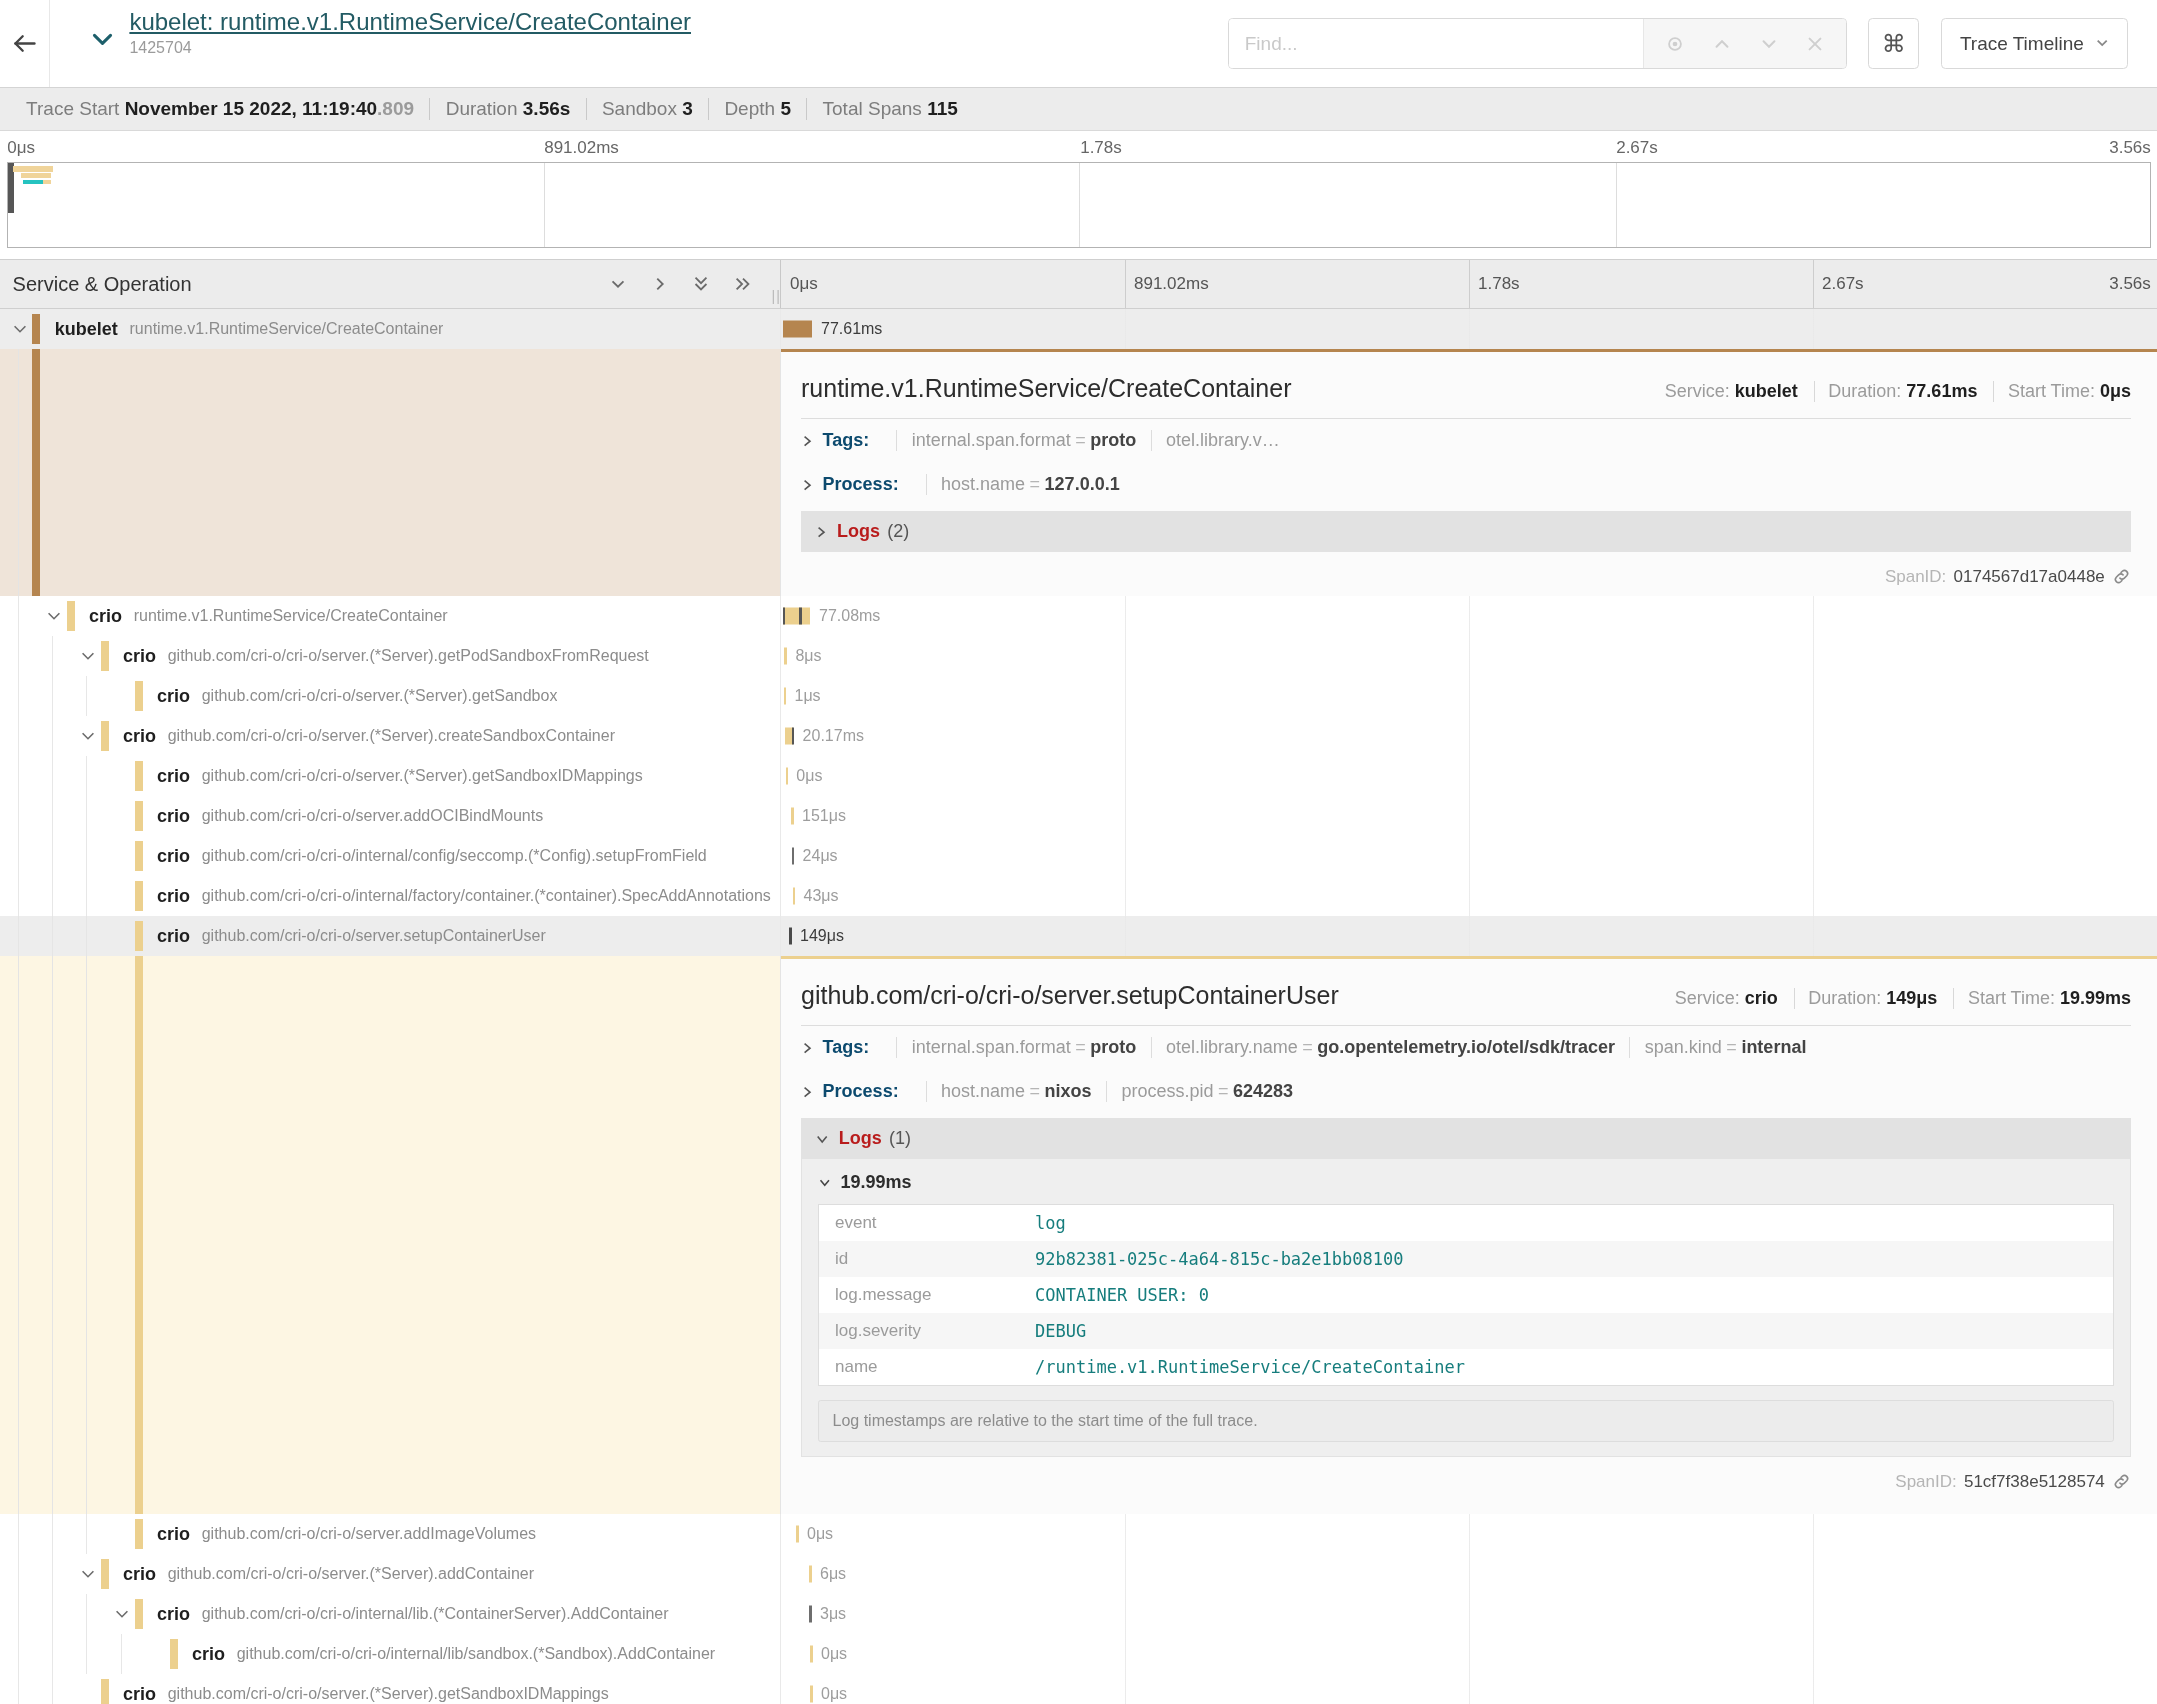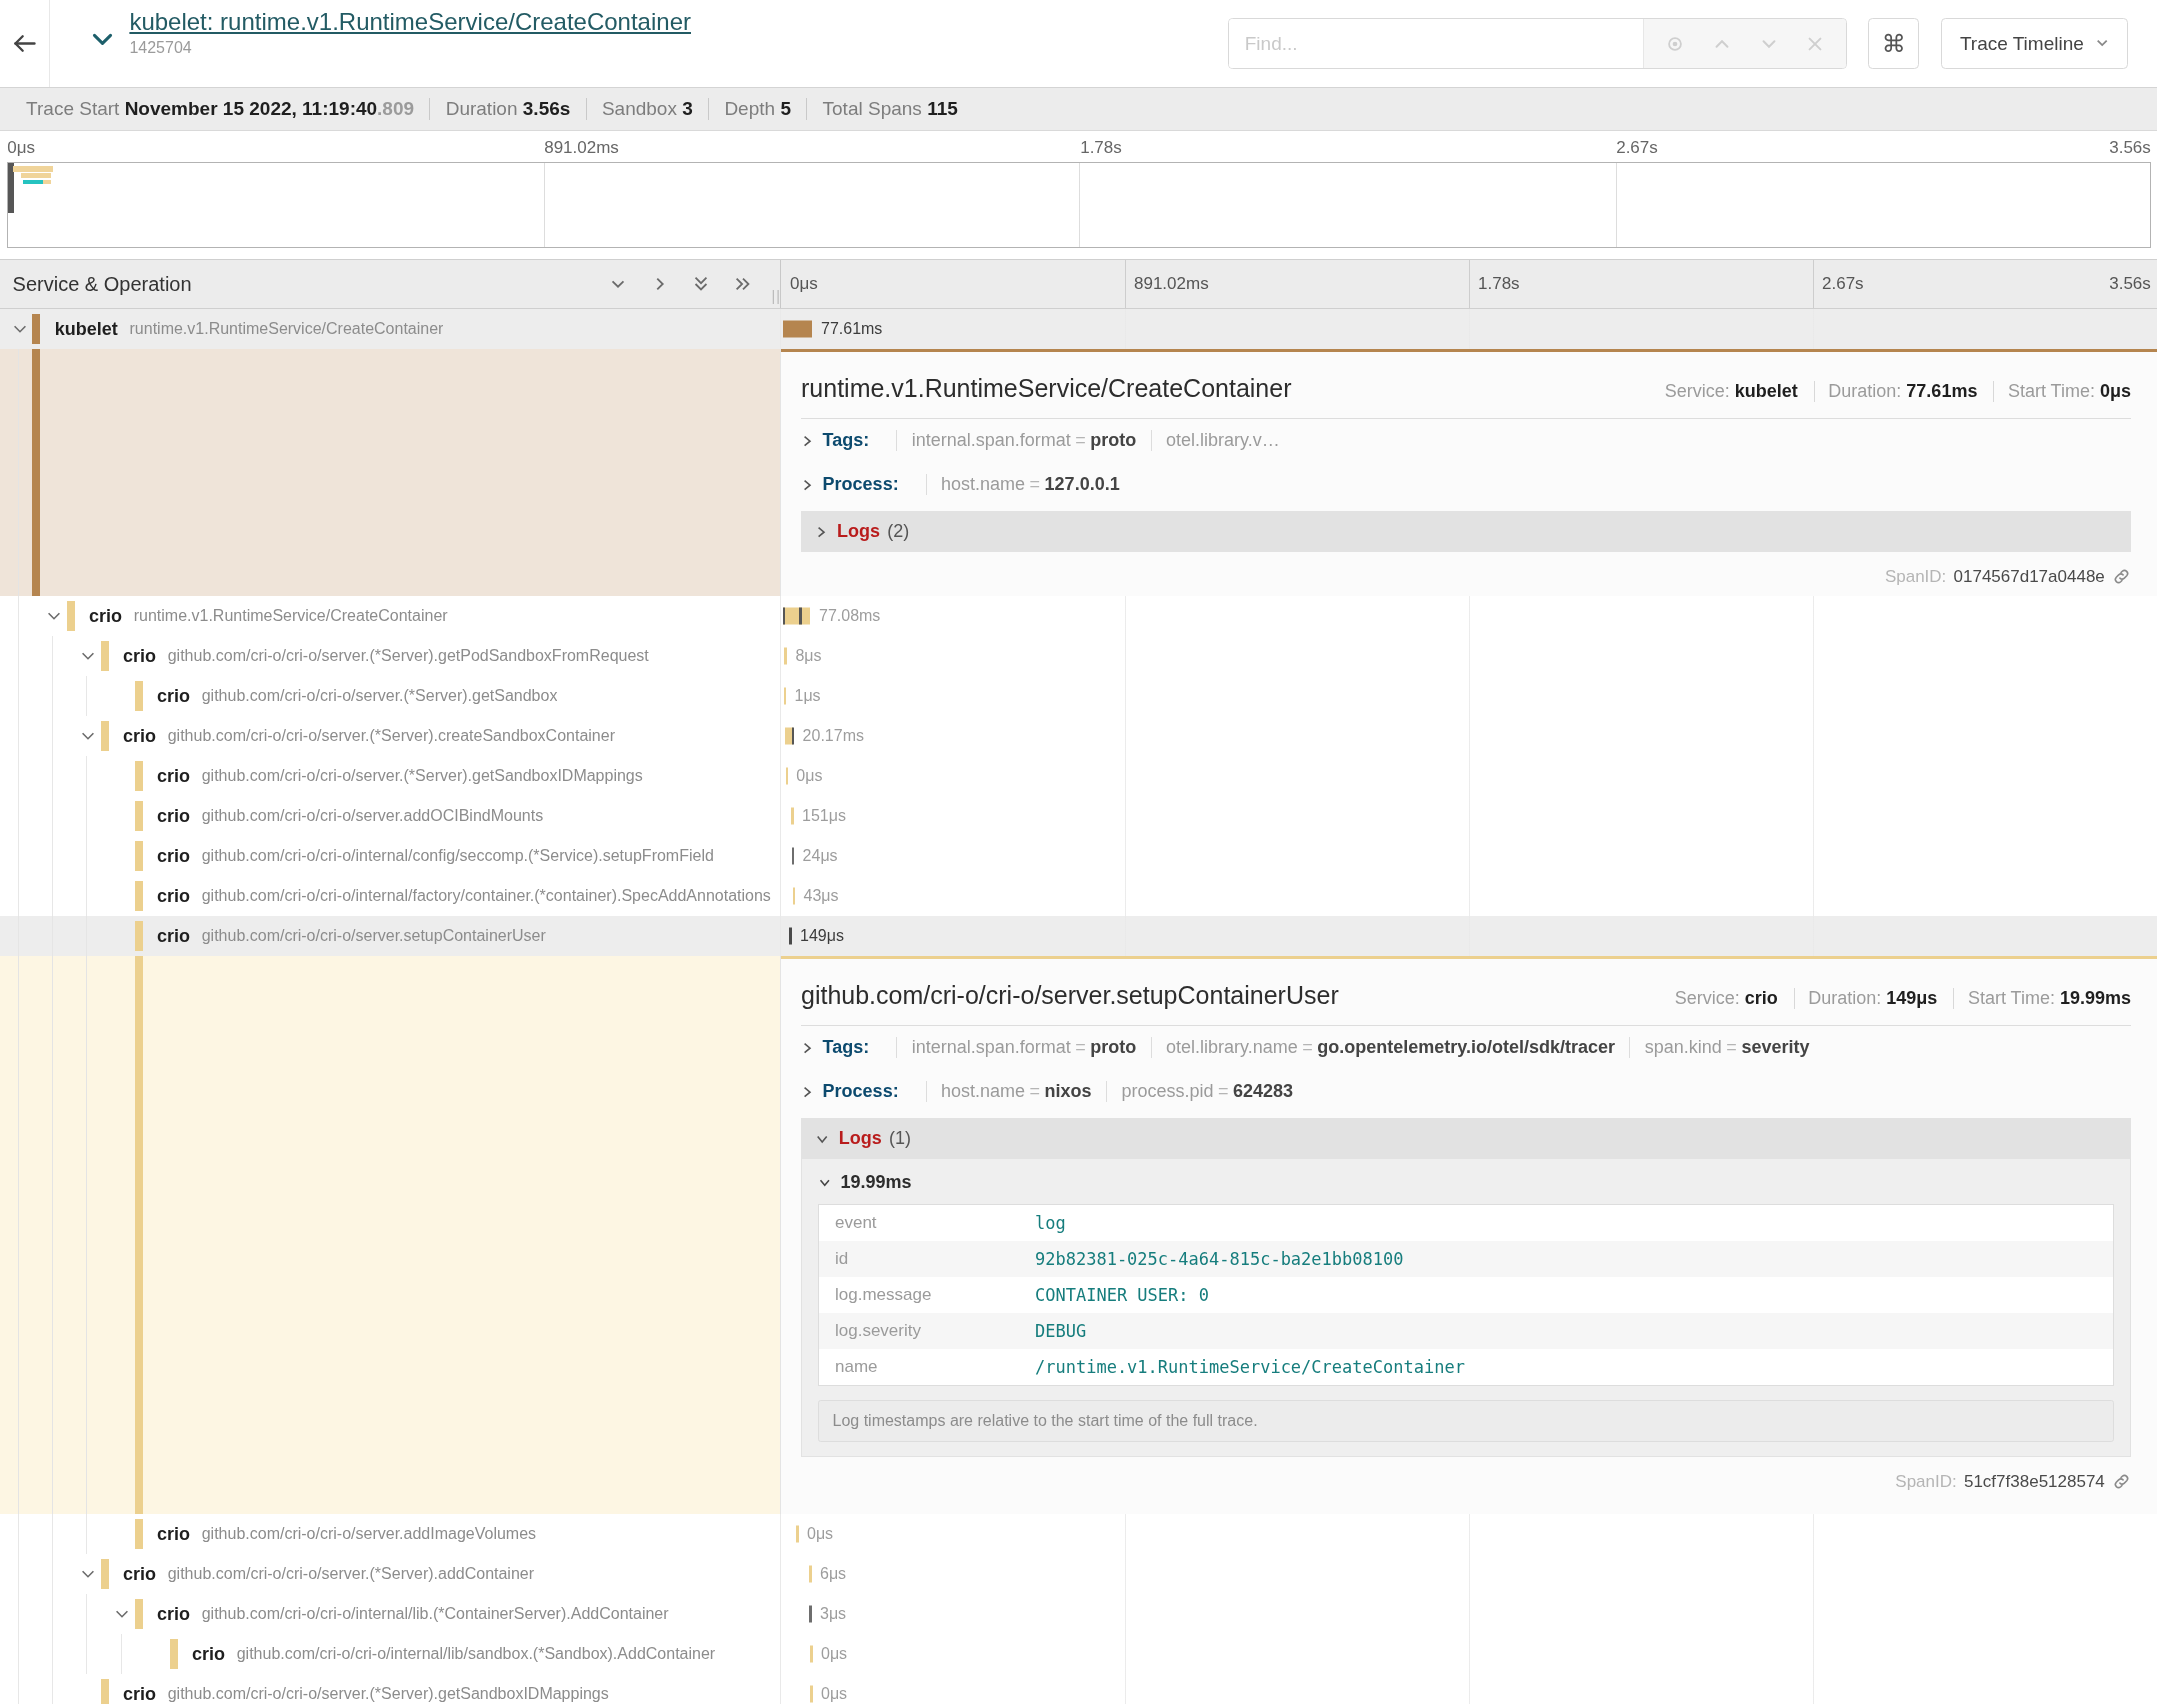--- a/index.html
+++ b/index.html
@@ -458,21 +458,21 @@
         <i class="sbar" style="left:10px;width:2.7px;background:#ecd08e"></i>
         <span class="dur" style="left:21px">151μs</span>
       </div>
     </div>
 
     <div class="row">
       <div class="name-cell ind3">
         <span class="chev-slot"></span>
         <i class="svc-bar c-crio"></i>
         <span class="svc">crio</span>
-        <span class="op">github.com/cri-o/cri-o/internal/config/seccomp.(*Service).setupFromField</span>
+        <span class="op">github.com/cri-o/cri-o/internal/config/seccomp.(*Config).setupFromField</span>
       </div>
       <div class="tl-cell">
         <i class="sbar" style="left:10.8px;width:2.7px;background:#6e6e6e"></i>
         <span class="dur" style="left:21.6px">24μs</span>
       </div>
     </div>
 
     <div class="row">
       <div class="name-cell ind3">
         <span class="chev-slot"></span>
@@ -518,21 +518,21 @@
         <div class="dtl-divider"></div>
         <div class="kv-row">
           <span class="kv-caret">
               <svg width="12.6" height="14.4" viewBox="0 0 14 16" fill="none" stroke="#555" stroke-width="1.8">
                 <path d="M4 3l6 5-6 5"></path>
               </svg>
             </span>
           <span class="kv-title">Tags:</span>
           <span class="kv-item"><span class="kv-key">internal.span.format</span><span class="kv-eq">=</span><span class="kv-val">proto</span></span>
           <span class="kv-item"><span class="kv-key">otel.library.name</span><span class="kv-eq">=</span><span class="kv-val">go.opentelemetry.io/otel/sdk/tracer</span></span>
-          <span class="kv-item"><span class="kv-key">span.kind</span><span class="kv-eq">=</span><span class="kv-val">severity</span></span>
+          <span class="kv-item"><span class="kv-key">span.kind</span><span class="kv-eq">=</span><span class="kv-val">internal</span></span>
         </div>
         <div class="kv-row">
           <span class="kv-caret">
               <svg width="12.6" height="14.4" viewBox="0 0 14 16" fill="none" stroke="#555" stroke-width="1.8">
                 <path d="M4 3l6 5-6 5"></path>
               </svg>
             </span>
           <span class="kv-title">Process:</span>
           <span class="kv-item"><span class="kv-key">host.name</span><span class="kv-eq">=</span><span class="kv-val">nixos</span></span>
           <span class="kv-item"><span class="kv-key">process.pid</span><span class="kv-eq">=</span><span class="kv-val">624283</span></span>

